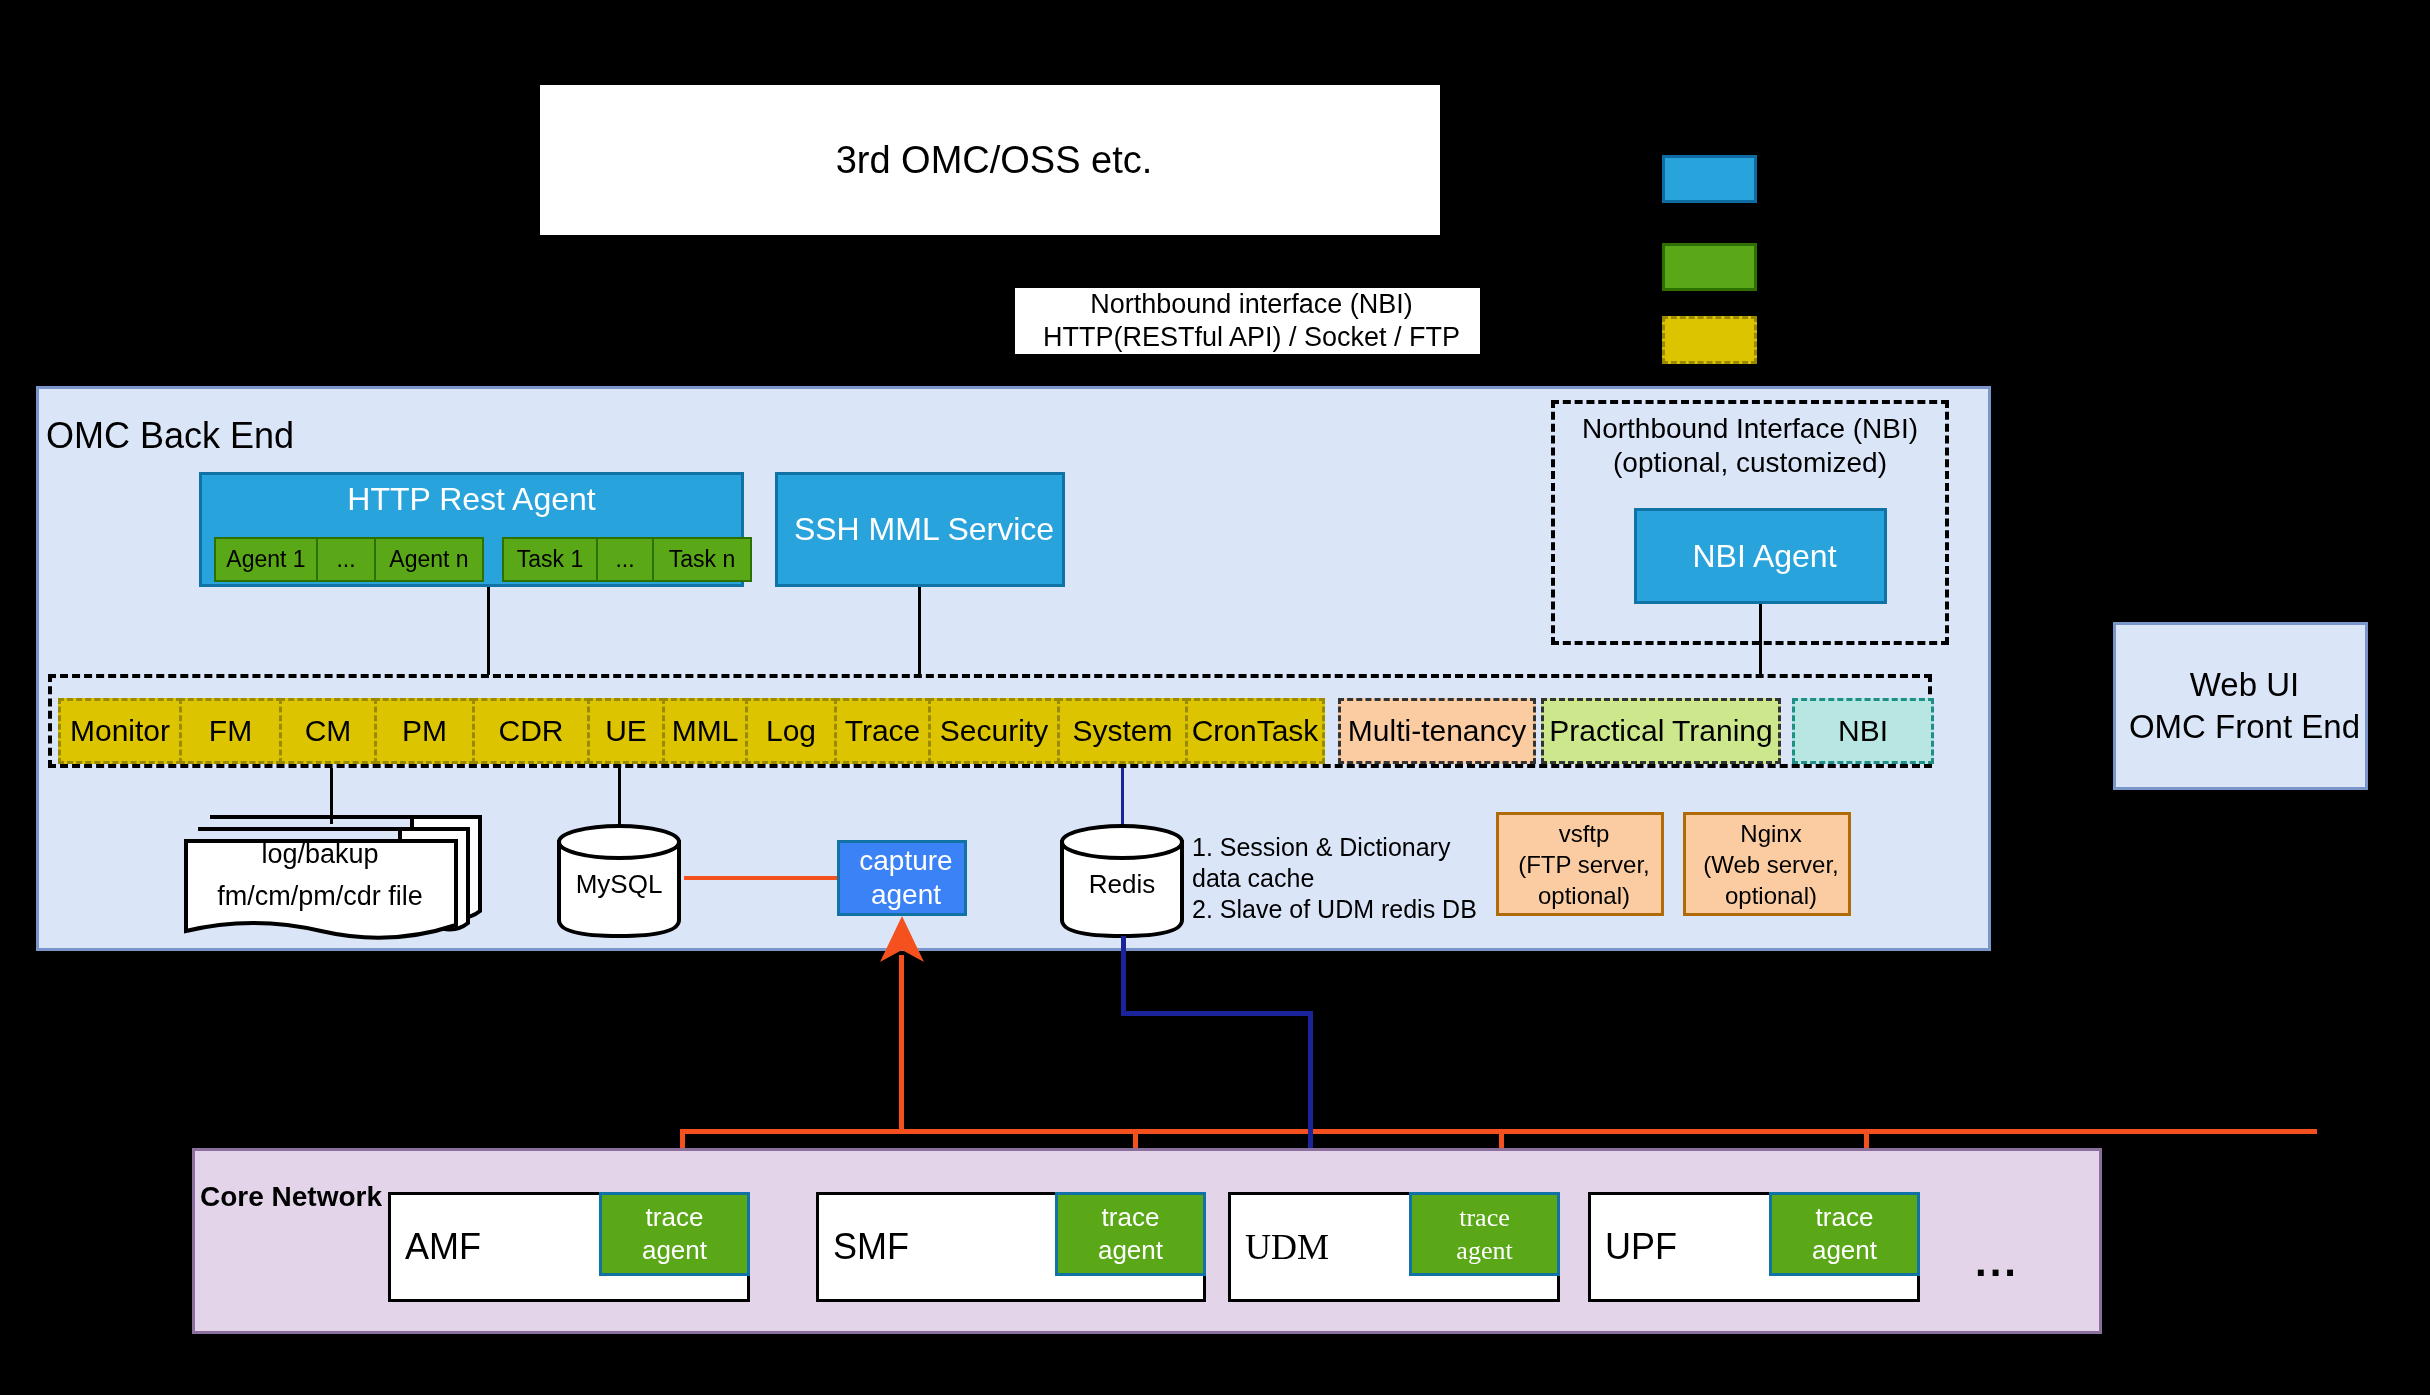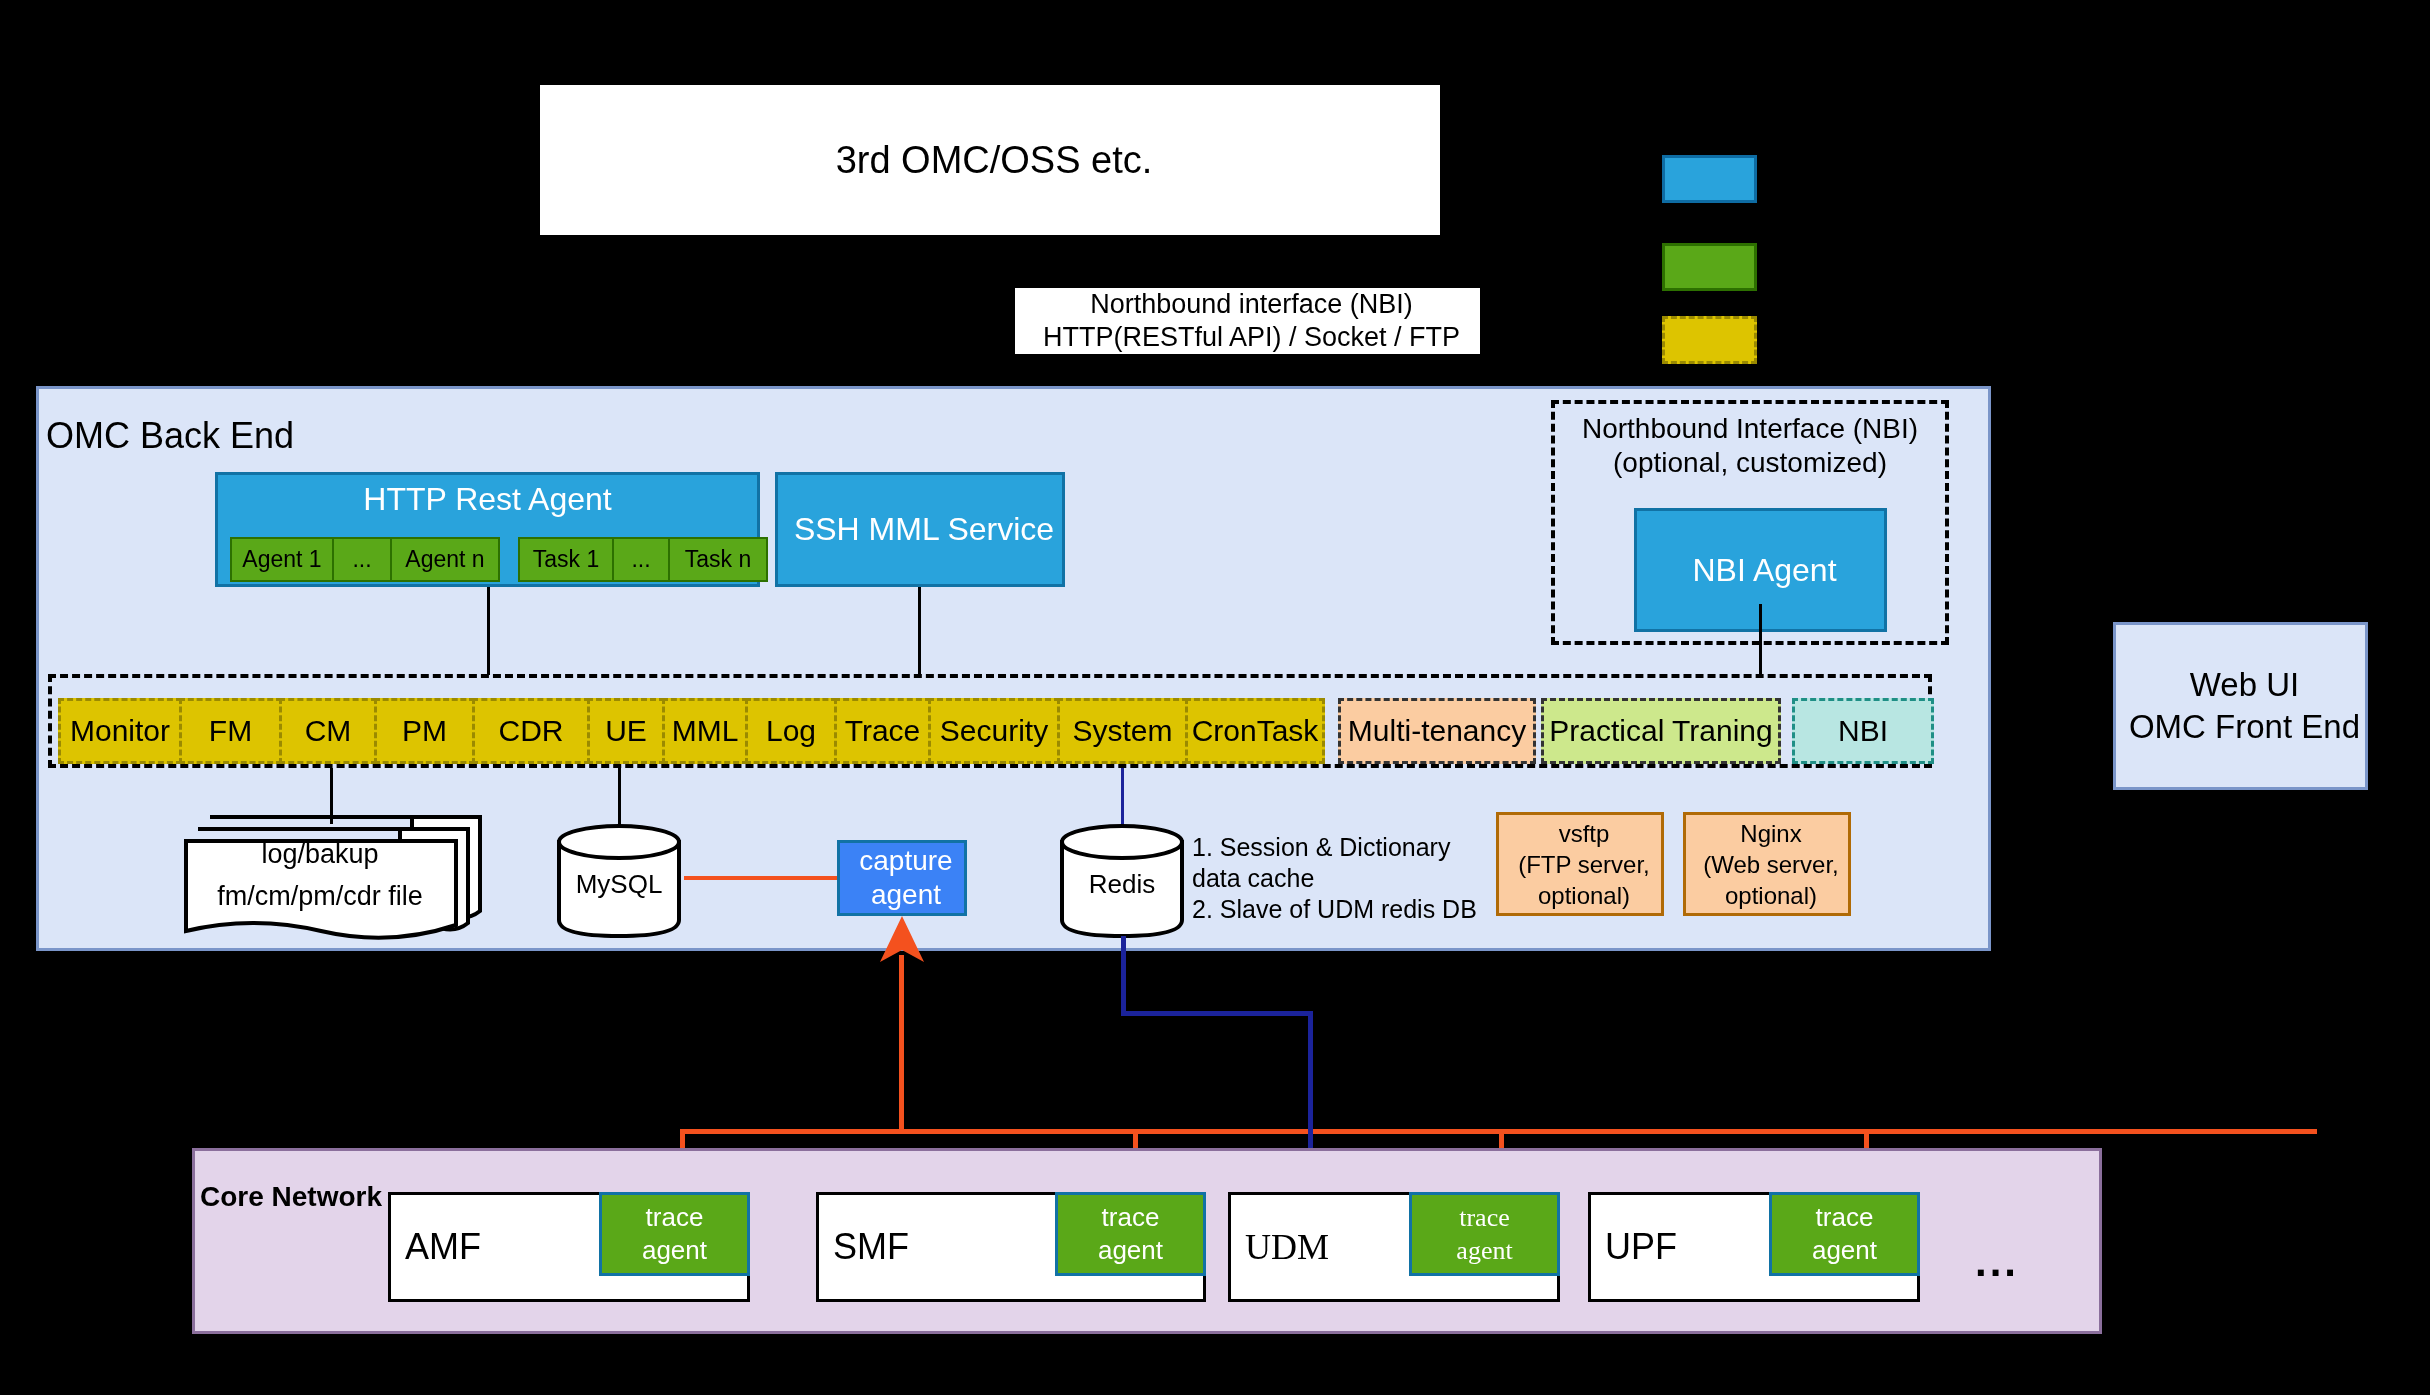--- a/index.html
+++ b/index.html
@@ -20,25 +20,25 @@
   #legend-green{left:1662px;top:243px;background:#5aa818;border:3px solid #2d7000;}
   #legend-yellow{left:1662px;top:316px;background:#ddc400;border:3px dashed #9b8a00;}
 
   
   #omc-backend{left:36px;top:386px;width:1955px;height:565px;
                background:#dbe5f8;border:3px solid #7a95c9;}
   #omc-backend-title{left:46px;top:415px;font-size:36px;}
 
   
   .bluebox{background:#29a3dc;border:3px solid #1172a5;color:#fff;}
-  #http-rest-agent{left:215px;top:472px;width:545px;height:115px;}
+  #http-rest-agent{left:199px;top:472px;width:545px;height:115px;}
   #http-rest-agent .hdr{position:absolute;left:0;right:0;top:6px;text-align:center;
                         font-size:32px;color:#fff;}
   #ssh-mml{left:775px;top:472px;width:290px;height:115px;font-size:32px;}
-  #nbi-agent{left:1634px;top:508px;width:253px;height:124px;font-size:32px;}
+  #nbi-agent{left:1634px;top:508px;width:253px;height:96px;font-size:32px;}
 
   
   .chipgroup{position:absolute;display:flex;top:62px;height:45px;}
   .chip{background:#5aa818;border:2px solid #2d7000;color:#000;font-size:23px;
         display:flex;align-items:center;justify-content:center;box-sizing:border-box;}
   #agent-group{left:12px;border-radius:20px;}
   #task-group{left:300px;}
 
   
   #nbi-region{left:1551px;top:400px;width:398px;height:245px;border:4px dashed #000;}

